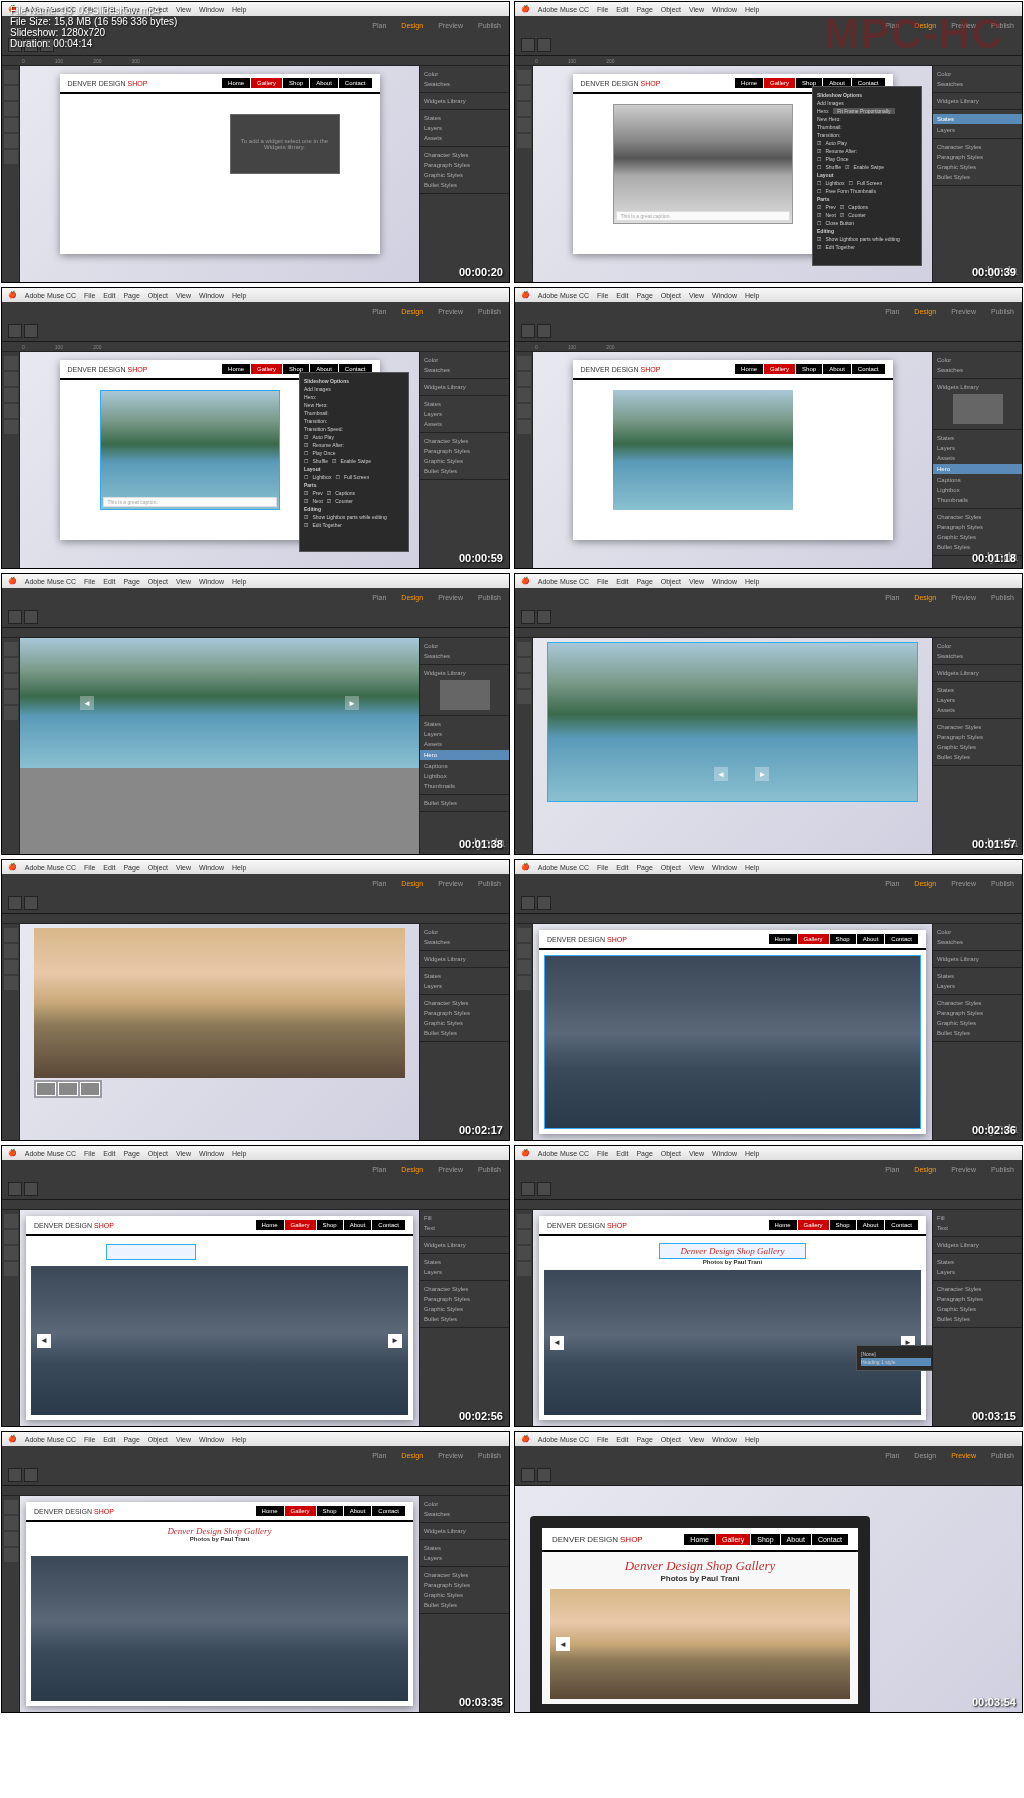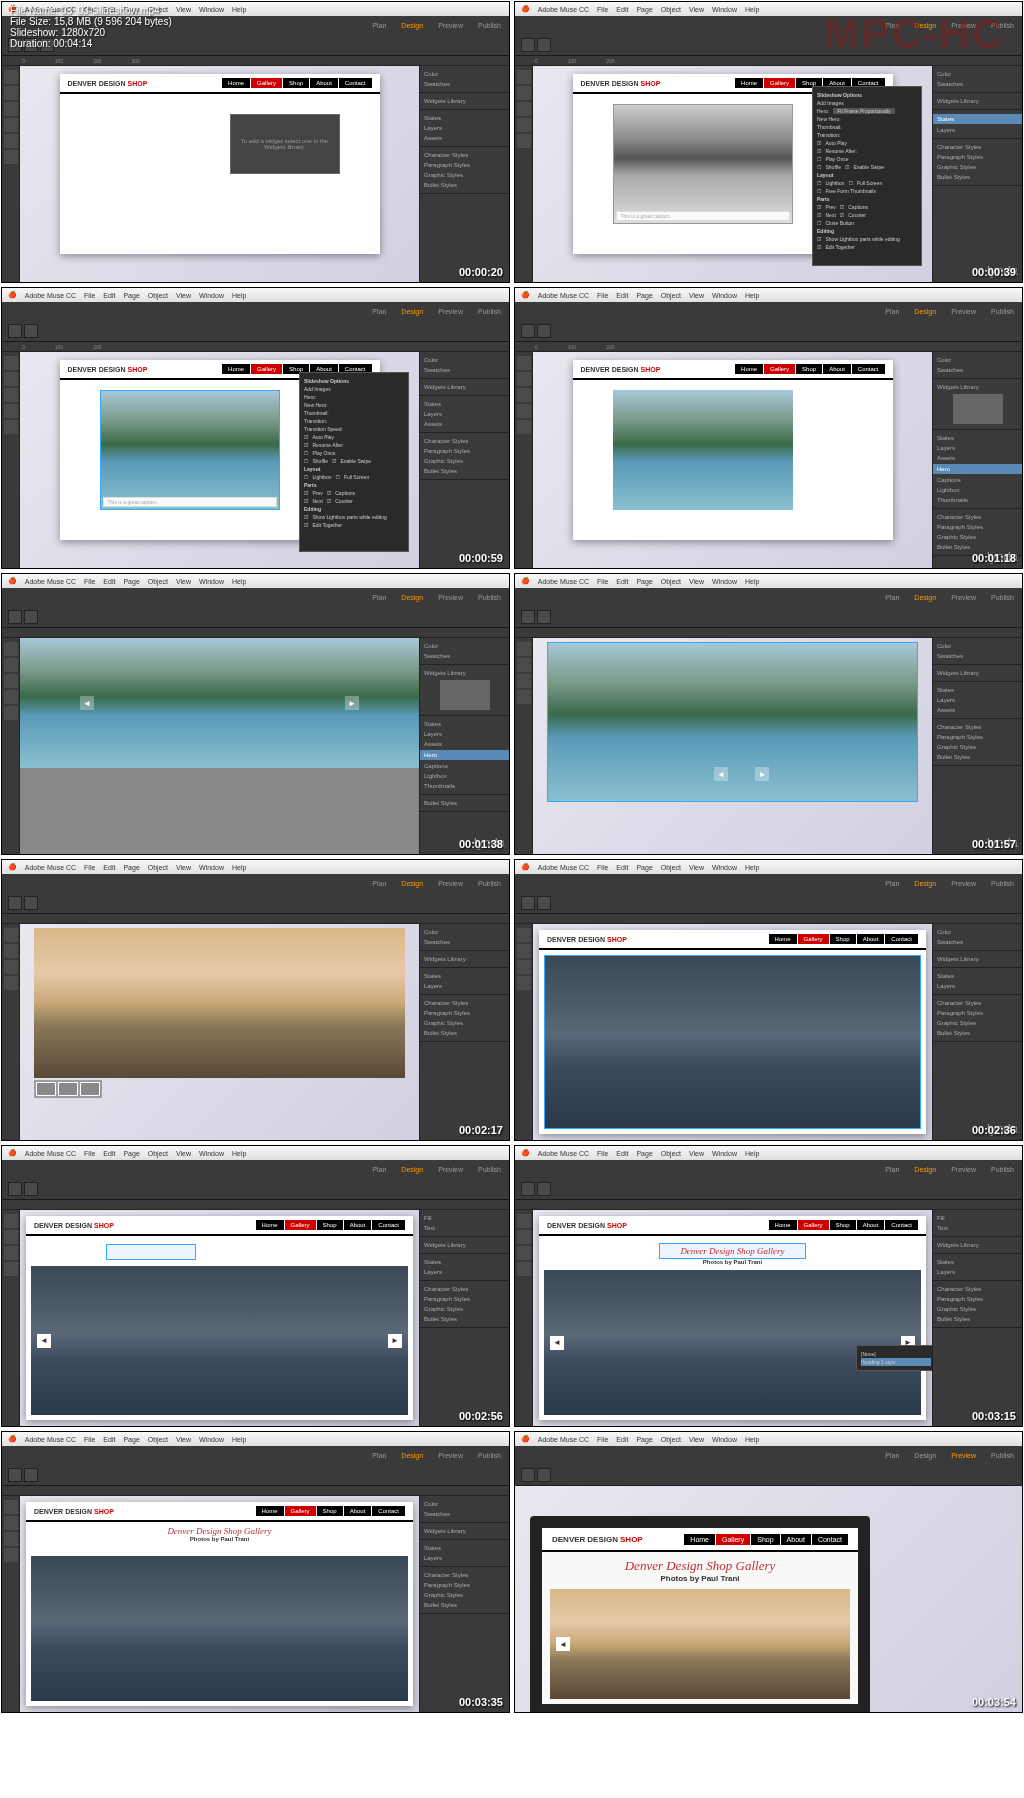--- a/index.html
+++ b/index.html
@@ -18,21 +18,21 @@
 .workspace { display: flex; height: calc(100% - 64px); background: #4a4a4a; }
 .left-tools { width: 18px; background: #3a3a3a; border-right: 1px solid #222; display: flex; flex-direction: column; gap: 2px; padding-top: 4px; align-items: center; }
 .left-tools .lt { width: 14px; height: 14px; background: #4a4a4a; }
 .canvas-area { flex: 1; background: #888; position: relative; overflow: hidden; padding: 8px; display: flex; align-items: flex-start; justify-content: center; }
 .right-panels { width: 90px; background: #3a3a3a; border-left: 1px solid #222; display: flex; flex-direction: column; font-size: 6px; color: #ccc; }
 .panel { border-bottom: 1px solid #222; padding: 3px 4px; }
 .panel-row { padding: 2px 0; color: #aaa; font-size: 6px; }
 .panel-row.hl { background: #5a8ab8; color: #fff; padding: 2px 4px; margin: 1px -4px; }
 .page-canvas { background: #fff; width: 320px; height: 180px; box-shadow: 0 2px 8px rgba(0,0,0,0.4); position: relative; }
 .site-header { height: 20px; background: #fff; border-bottom: 2px solid #000; display: flex; align-items: center; justify-content: space-between; padding: 0 8px; }
-.site-logo { font-size: 7px; font-weight: bold; color: #333; display: flex; gap: 2px; }
+.site-logo { font-size: 7px; font-weight: normal; color: #333; display: flex; gap: 2px; }
 .site-logo .red { color: #c00; }
 .site-nav { display: flex; gap: 1px; font-size: 6px; }
 .site-nav span { padding: 2px 6px; background: #000; color: #fff; }
 .site-nav span.active { background: #c00; }
 .timestamp { position: absolute; bottom: 4px; right: 6px; color: #fff; font-size: 11px; font-weight: bold; text-shadow: 1px 1px 2px #000; z-index: 50; }
 .watermark { position: absolute; bottom: 4px; right: 4px; color: #ddd; font-size: 13px; opacity: 0.6; z-index: 40; }
 .options-panel { position: absolute; background: #2a2a2a; color: #ccc; font-size: 5px; padding: 4px; border: 1px solid #555; z-index: 30; }
 .options-panel .opt-row { padding: 1px 0; display: flex; gap: 4px; }
 .slideshow-box { position: absolute; border: 1px solid #3af; background: #f0f0f0; }
 .widget-drop { width: 110px; height: 60px; background: #444; color: #999; font-size: 6px; padding: 8px; display: flex; align-items: center; justify-content: center; text-align: center; position: absolute; border: 1px solid #666; }
@@ -50,21 +50,21 @@
 .thumb-strip { display: flex; gap: 2px; padding: 2px; background: rgba(0,0,0,0.3); }
 .thumb-strip .ts { width: 20px; height: 14px; background: #888; border: 1px solid #fff; }
 .monitor-frame { position: absolute; left: 15px; top: 30px; width: 340px; height: 200px; background: #f8f8f8; border: 12px solid #222; border-radius: 4px; }
 .text-cursor-box { border: 1px solid #3af; background: rgba(200,220,255,0.3); }
 </style>
 </head>
 <body>
 
 <div class="header-info">
   <div>File Name: 03_03-Slideshow.mp4</div>
-  <div>File Size: 15,8 MB (9 596 204 bytes)</div>
+  <div>File Size: 15,8 MB (16 596 336 bytes)</div>
   <div>Slideshow: 1280x720</div>
   <div>Duration: 00:04:14</div>
 </div>
 <div class="header-logo">MPC-HC</div>
 
 <div class="grid">
 
 <div class="thumb">
   <div class="mac-menubar">
     <span>🍎</span>

